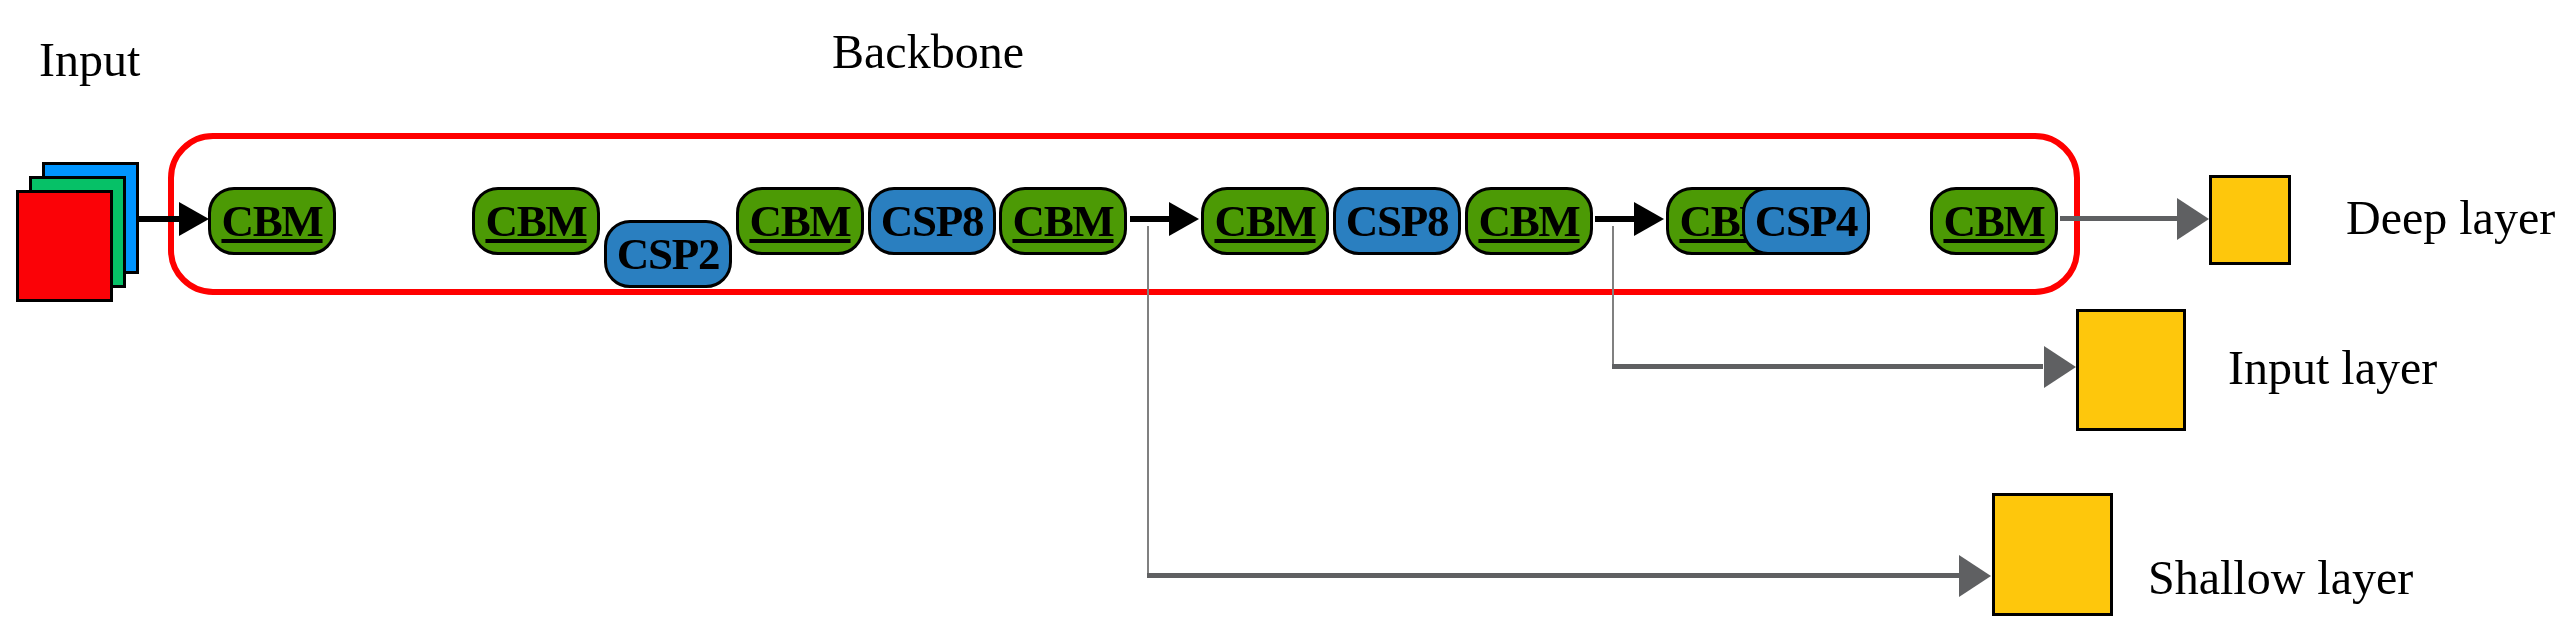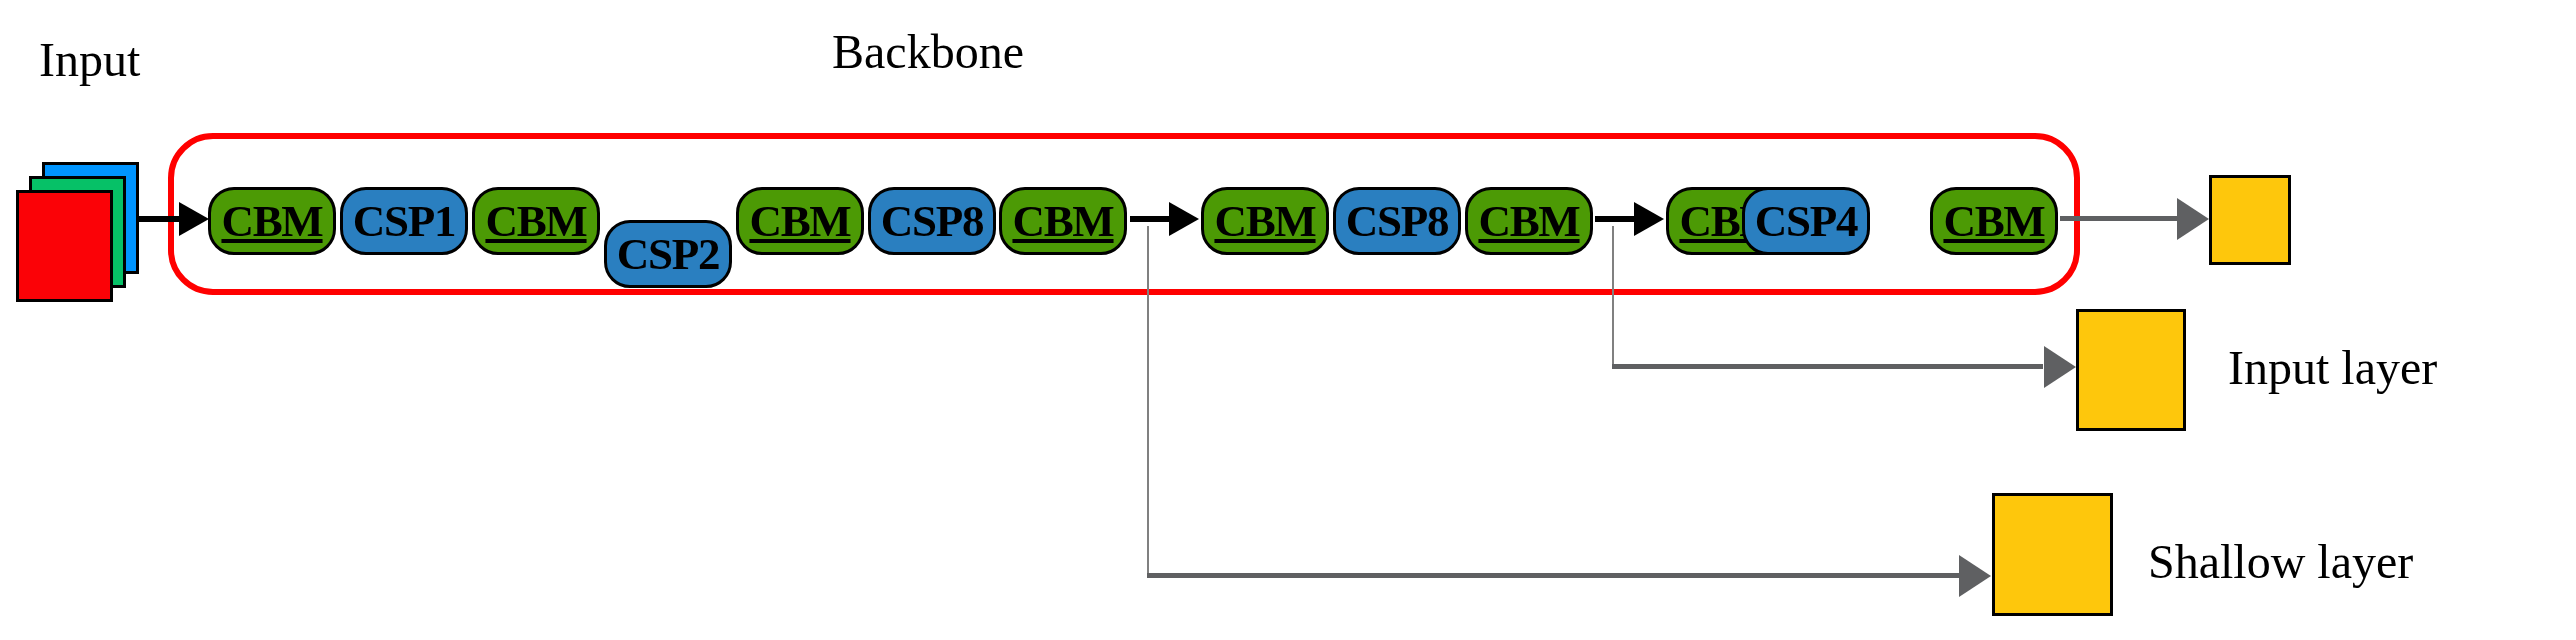--- a/index.html
+++ b/index.html
@@ -97,21 +97,20 @@
   </div>
 
   <div>
     <div class="shaft-black" style="left:138px;top:216px;width:42px;"></div>
     <div class="head-black" style="left:179px;top:202px;"></div>
   </div>
 
   <div class="backbone-box"></div>
 
   <div class="block cbm" style="left:208px;">CBM</div>
-  <div class="block csp" style="left:340px;">CSP1</div>
   <div class="block cbm" style="left:472px;">CBM</div>
   <div class="block csp" style="left:604px;margin-top:33px;">CSP2</div>
   <div class="block cbm" style="left:736px;">CBM</div>
   <div class="block csp" style="left:868px;">CSP8</div>
   <div class="block cbm" style="left:999px;">CBM</div>
   <div class="block cbm" style="left:1201px;">CBM</div>
   <div class="block csp" style="left:1333px;">CSP8</div>
   <div class="block cbm" style="left:1465px;">CBM</div>
   <div class="block cbm" style="left:1666px;">CBM</div>
   <div class="block csp" style="left:1742px;">CSP4</div>
@@ -141,17 +140,18 @@
 
   <div>
     <div class="shaft-gray" style="left:2060px;top:216px;width:117px;"></div>
     <div class="head-gray" style="left:2177px;top:198px;"></div>
   </div>
 
   <div class="outbox" style="left:2209px;top:175px;width:82px;height:90px;"></div>
   <div class="outbox" style="left:2076px;top:309px;width:110px;height:122px;"></div>
   <div class="outbox" style="left:1992px;top:493px;width:121px;height:123px;"></div>
 
+  <div class="diagram-label" style="left:2346px;top:192px;">Deep layer</div>
   <div class="diagram-label" style="left:2228px;top:342px;">Input layer</div>
-  <div class="diagram-label" style="left:2148px;top:536px;">Shallow layer</div>
+  <div class="diagram-label" style="left:2148px;top:552px;">Shallow layer</div>
 
 </div>
 
 
 </body></html>

